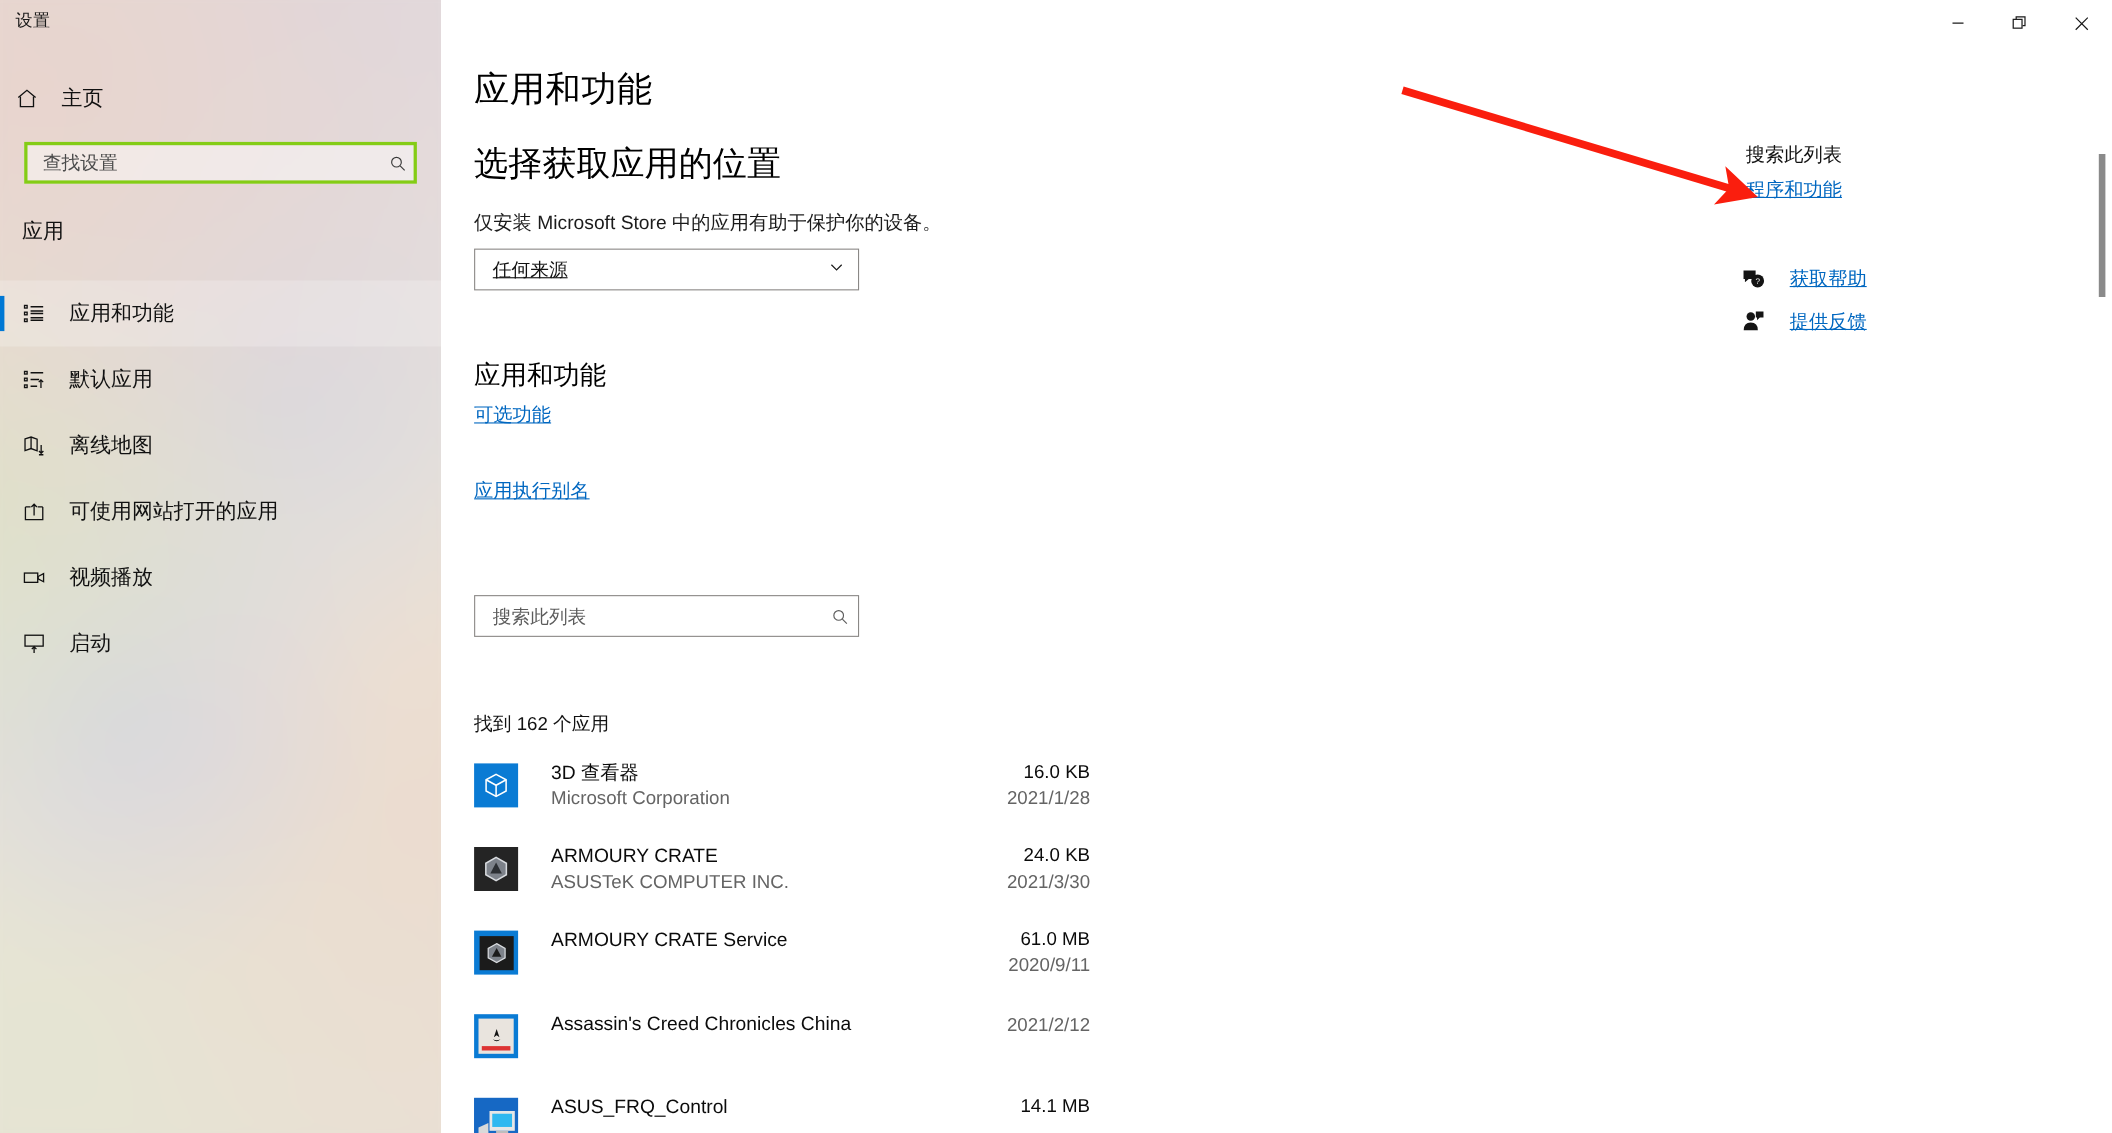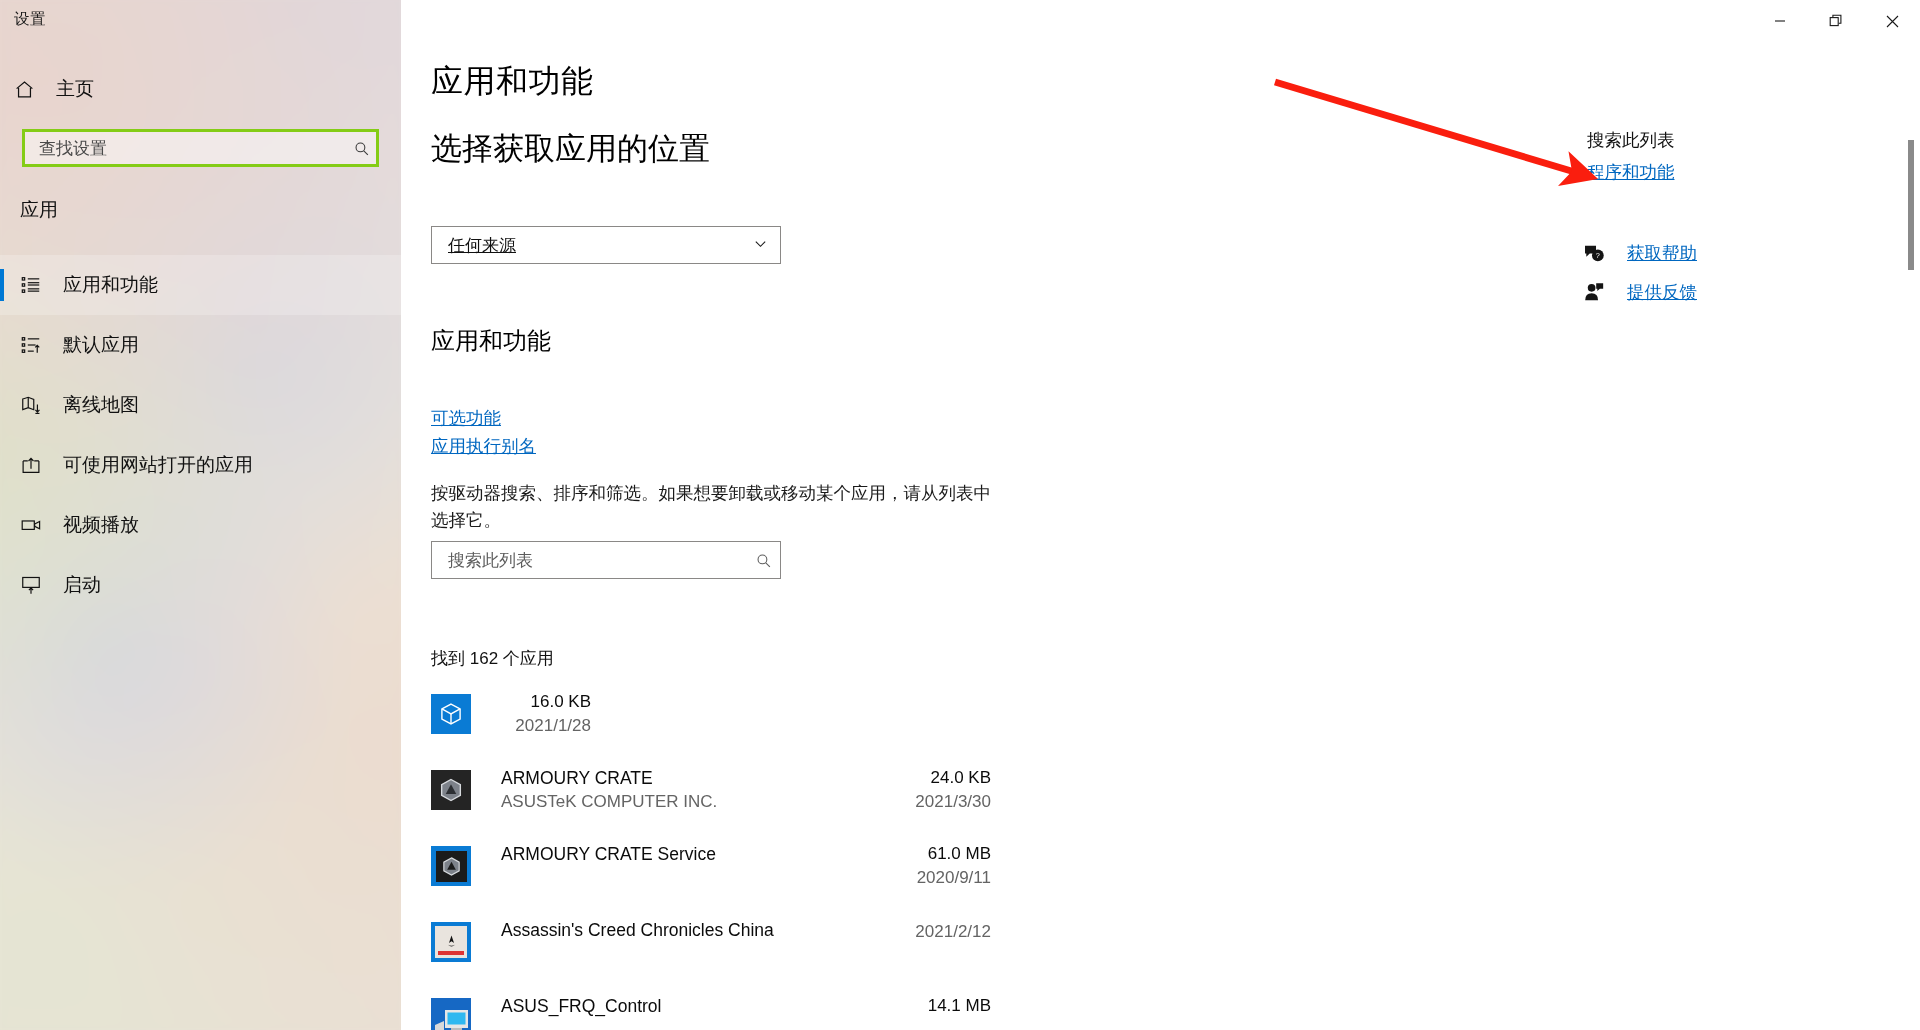--- a/index.html
+++ b/index.html
@@ -90,21 +90,21 @@
   .combo {
     position: absolute; left: 30px; top: 226px; width: 350px; height: 38px;
     border: 1px solid #8a8886; background: #fff;
     display: flex; align-items: center; justify-content: space-between;
     padding: 0 12px 0 16px; cursor: default;
   }
   .combo .val { font-size: 17px; color: #111; text-decoration: underline; }
 
   .sec-h2 { position: absolute; left: 30px; top: 325px; font-size: 24px; color: #000; }
   .lnk { color: #0067c0; font-size: 17.5px; text-decoration: underline; cursor: pointer; }
-  .lnk-opt { position: absolute; left: 30px; top: 406px; }
+  .lnk-opt { position: absolute; left: 30px; top: 365px; }
   .lnk-alias { position: absolute; left: 30px; top: 434px; }
 
   .desc-2 {
     position: absolute; left: 30px; top: 480px; width: 565px;
     font-size: 17.5px; color: #1b1b1b; line-height: 1.52;
   }
 
   .listsearch {
     position: absolute; left: 30px; top: 541px; width: 350px; height: 38px;
     border: 1px solid #8a8886; background: #fff;
@@ -291,36 +291,36 @@
       <div class="wc close">
         <svg width="13" height="13" viewBox="0 0 13 13">
             <path d="M1 1 L12 12 M12 1 L1 12" stroke="#1a1a1a" stroke-width="1.1"></path>
           </svg>
       </div>
     </div>
 
     <div class="page-title">应用和功能</div>
 
     <div class="sec-h1">选择获取应用的位置</div>
+    <div class="desc-1">仅安装 Microsoft Store 中的应用有助于保护你的设备。</div>
 
     <div class="combo">
       <span class="val">任何来源</span>
       <span>
         <svg width="15" height="15" viewBox="0 0 16 16" fill="none" stroke="#1d1d1d" stroke-width="1.2">
             <path d="M3 6 L8 11 L13 6"></path>
           </svg>
       </span>
     </div>
 
     <div class="sec-h2">应用和功能</div>
 
     <a class="lnk lnk-opt" style="color: rgb(0, 103, 192);">可选功能</a>
     <a class="lnk lnk-alias" style="color: rgb(0, 103, 192);">应用执行别名</a>
 
-    <div class="desc-2">按驱动器搜索、排序和筛选。如果想要卸载或移动某个应用，请从列表中选择它。</div>
 
     <div class="listsearch">
       <span class="ph">搜索此列表</span>
       <span class="mag">
         <svg width="17" height="17" viewBox="0 0 24 24" fill="none" stroke="#5c5c5c" stroke-width="1.5">
           <circle cx="10.5" cy="10.5" r="6.2"></circle>
             <path d="M15.2 15.2 L21 21"></path>
         </svg>
       </span>
     </div>
@@ -331,20 +331,24 @@
     <div id="applist">
 
       <div class="app-row">
         <div class="app-icon ic-blue">
           <svg width="26" height="26" viewBox="0 0 24 24" fill="none" stroke="#ffffff" stroke-width="1.3">
             <path d="M12 2.8 L20.4 7.3 V16.7 L12 21.2 L3.6 16.7 V7.3 Z"></path>
             <path d="M3.6 7.3 L12 11.9 L20.4 7.3"></path>
               <path d="M12 11.9 V21.2"></path>
           </svg>
         </div>
+        <div class="app-meta">
+          <div class="app-name">3D 查看器</div>
+          <div class="app-pub">Microsoft Corporation</div>
+        </div>
         <div class="app-right">
           <div class="app-size">16.0 KB</div>
           <div class="app-date">2021/1/28</div>
         </div>
       </div>
 
       <div class="app-row">
         <div class="app-icon ic-dark">
           <svg width="28" height="28" viewBox="0 0 24 24" fill="none" stroke="#c9ccd1" stroke-width="1.2">
             <path d="M12 3 L20 7.5 V16.5 L12 21 L4 16.5 V7.5 Z" fill="#7d828a" stroke="#d7dade"></path>

